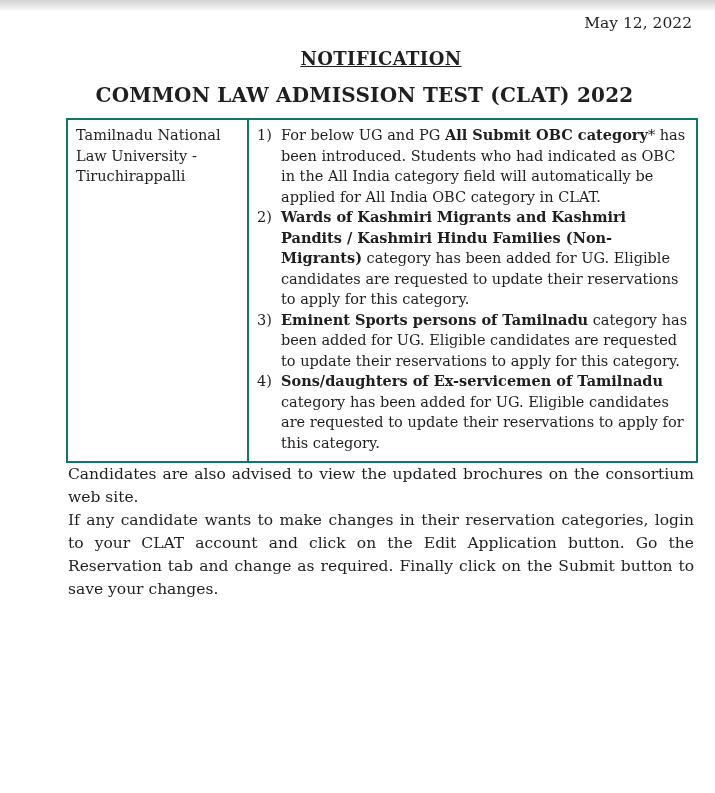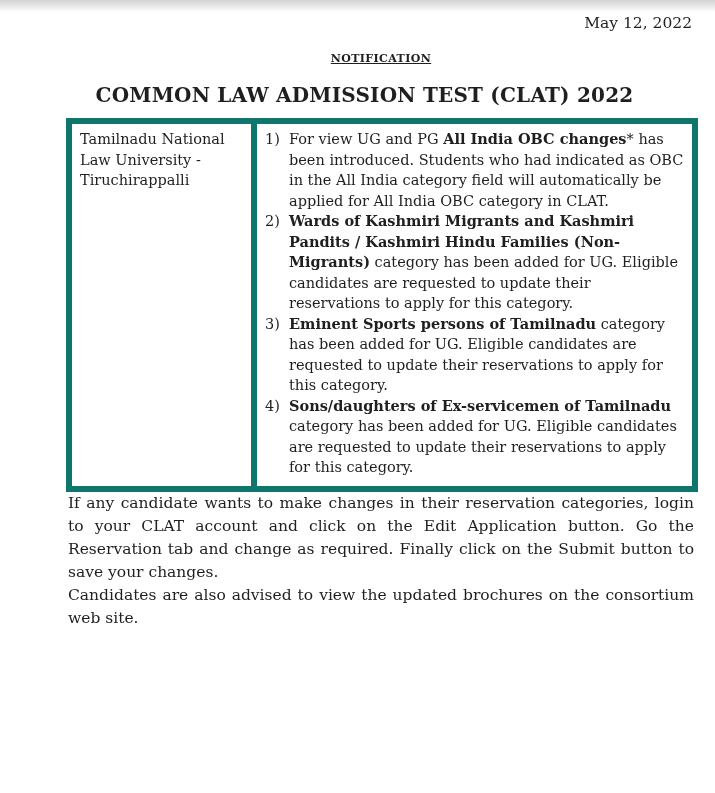--- a/index.html
+++ b/index.html
@@ -27,21 +27,21 @@
   }
   .date {
     text-align: right;
     font-size: 15.5px;
     line-height: 21px;
     padding-right: 2px;
   }
   .heading {
     margin-top: 15px;
     text-align: center;
-    font-size: 11px;
+    font-size: 18px;
     font-weight: bold;
     letter-spacing: 0.4px;
     text-decoration: underline;
     line-height: 20px;
   }
   .title {
     margin: 12px -35px 0 -68px;   
     text-align: center;
     font-size: 20px;
     font-weight: bold;
@@ -60,21 +60,21 @@
   .instructions { margin-top: 14px; }
 
   table.seat-table {
     margin-top: 9px;
     margin-left: -2px;
     width: 632px;
     border-collapse: collapse;
     table-layout: fixed;
   }
   table.seat-table td {
-    border: 6px solid #0f766e;
+    border: 2px solid #0f766e;
     vertical-align: top;
     font-size: 14.5px;
     line-height: 20.5px;
   }
   td.uni-cell {
     width: 163px;
     padding: 5px 8px 6px 8px;
   }
   td.changes-cell {
     padding: 5px 6px 8px 0;
@@ -105,38 +105,38 @@
 
 
   <table class="seat-table">
     <tbody>
       <tr>
         <td class="uni-cell">Tamilnadu National Law University - Tiruchirappalli</td>
         <td class="changes-cell">
           <ul class="change-list">
             <li class="change-item">
                 <span class="change-num">1)</span>
-                <span class="change-text"><span>For view UG and PG </span><span class="b">All India OBC changes</span><span>* has been introduced. Students who had indicated as OBC in the All India category field will automatically be applied for All India OBC category in CLAT.</span></span>
+                <span class="change-text"><span>For below UG and PG </span><span class="b">All Submit OBC category</span><span>* has been introduced. Students who had indicated as OBC in the All India category field will automatically be applied for All India OBC category in CLAT.</span></span>
               </li>
             <li class="change-item">
                 <span class="change-num">2)</span>
                 <span class="change-text"><span></span><span class="b">Wards of Kashmiri Migrants and Kashmiri Pandits / Kashmiri Hindu Families (Non-Migrants)</span><span> category has been added for UG. Eligible candidates are requested to update their reservations to apply for this category.</span></span>
               </li>
             <li class="change-item">
                 <span class="change-num">3)</span>
                 <span class="change-text"><span></span><span class="b">Eminent Sports persons of Tamilnadu</span><span> category has been added for UG. Eligible candidates are requested to update their reservations to apply for this category.</span></span>
               </li>
             <li class="change-item">
                 <span class="change-num">4)</span>
                 <span class="change-text"><span></span><span class="b">Sons/daughters of Ex-servicemen of Tamilnadu</span><span> category has been added for UG. Eligible candidates are requested to update their reservations to apply for this category.</span></span>
               </li>
           </ul>
         </td>
       </tr>
     </tbody>
   </table>
 
 
+  <p class="body-par brochures">Candidates are also advised to view the updated brochures on the consortium web site.</p>
+
   <p class="body-par instructions">If any candidate wants to make changes in their reservation categories, login to your CLAT account and click on the Edit Application button. Go the Reservation tab and change as required.  Finally click on the Submit button to save your changes.</p>
-
-  <p class="body-par brochures">Candidates are also advised to view the updated brochures on the consortium web site.</p>
 
 </div>
 
 </body></html>

